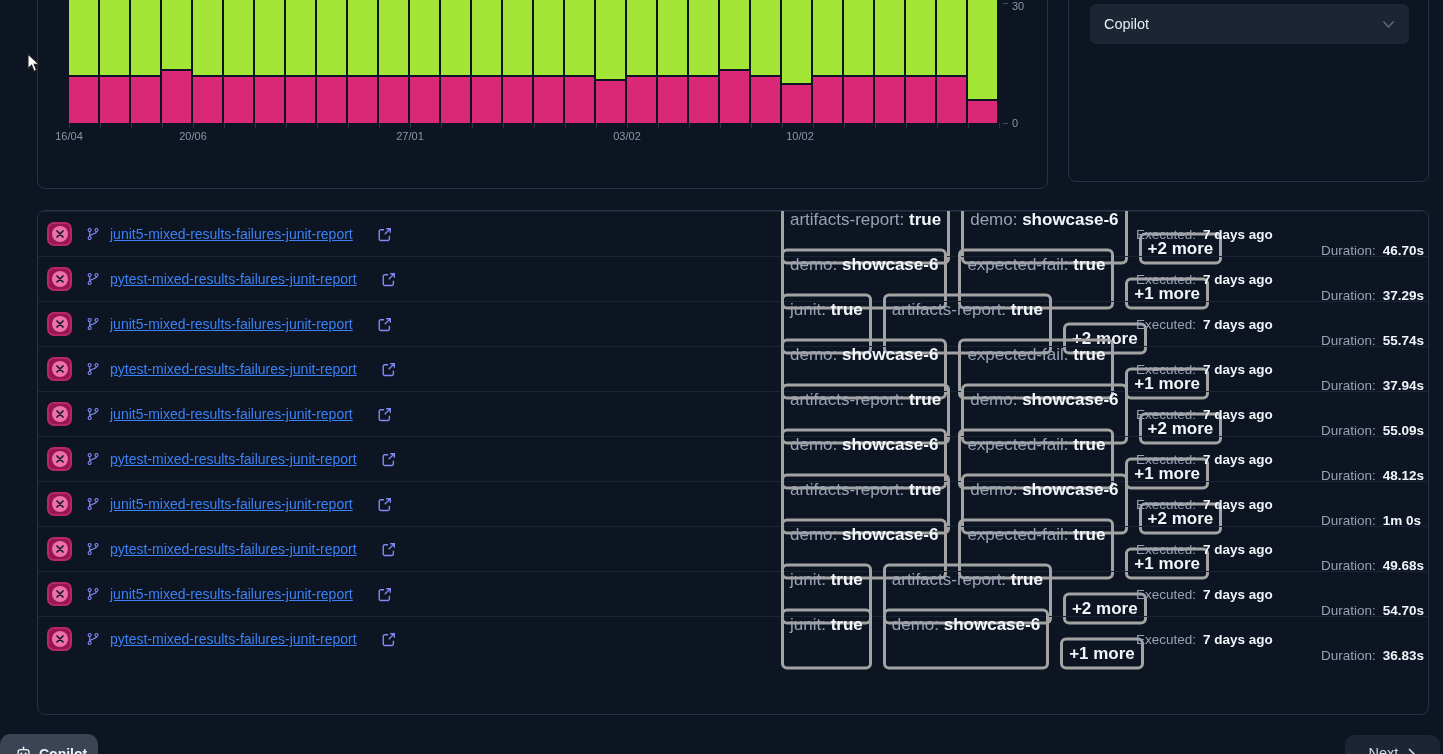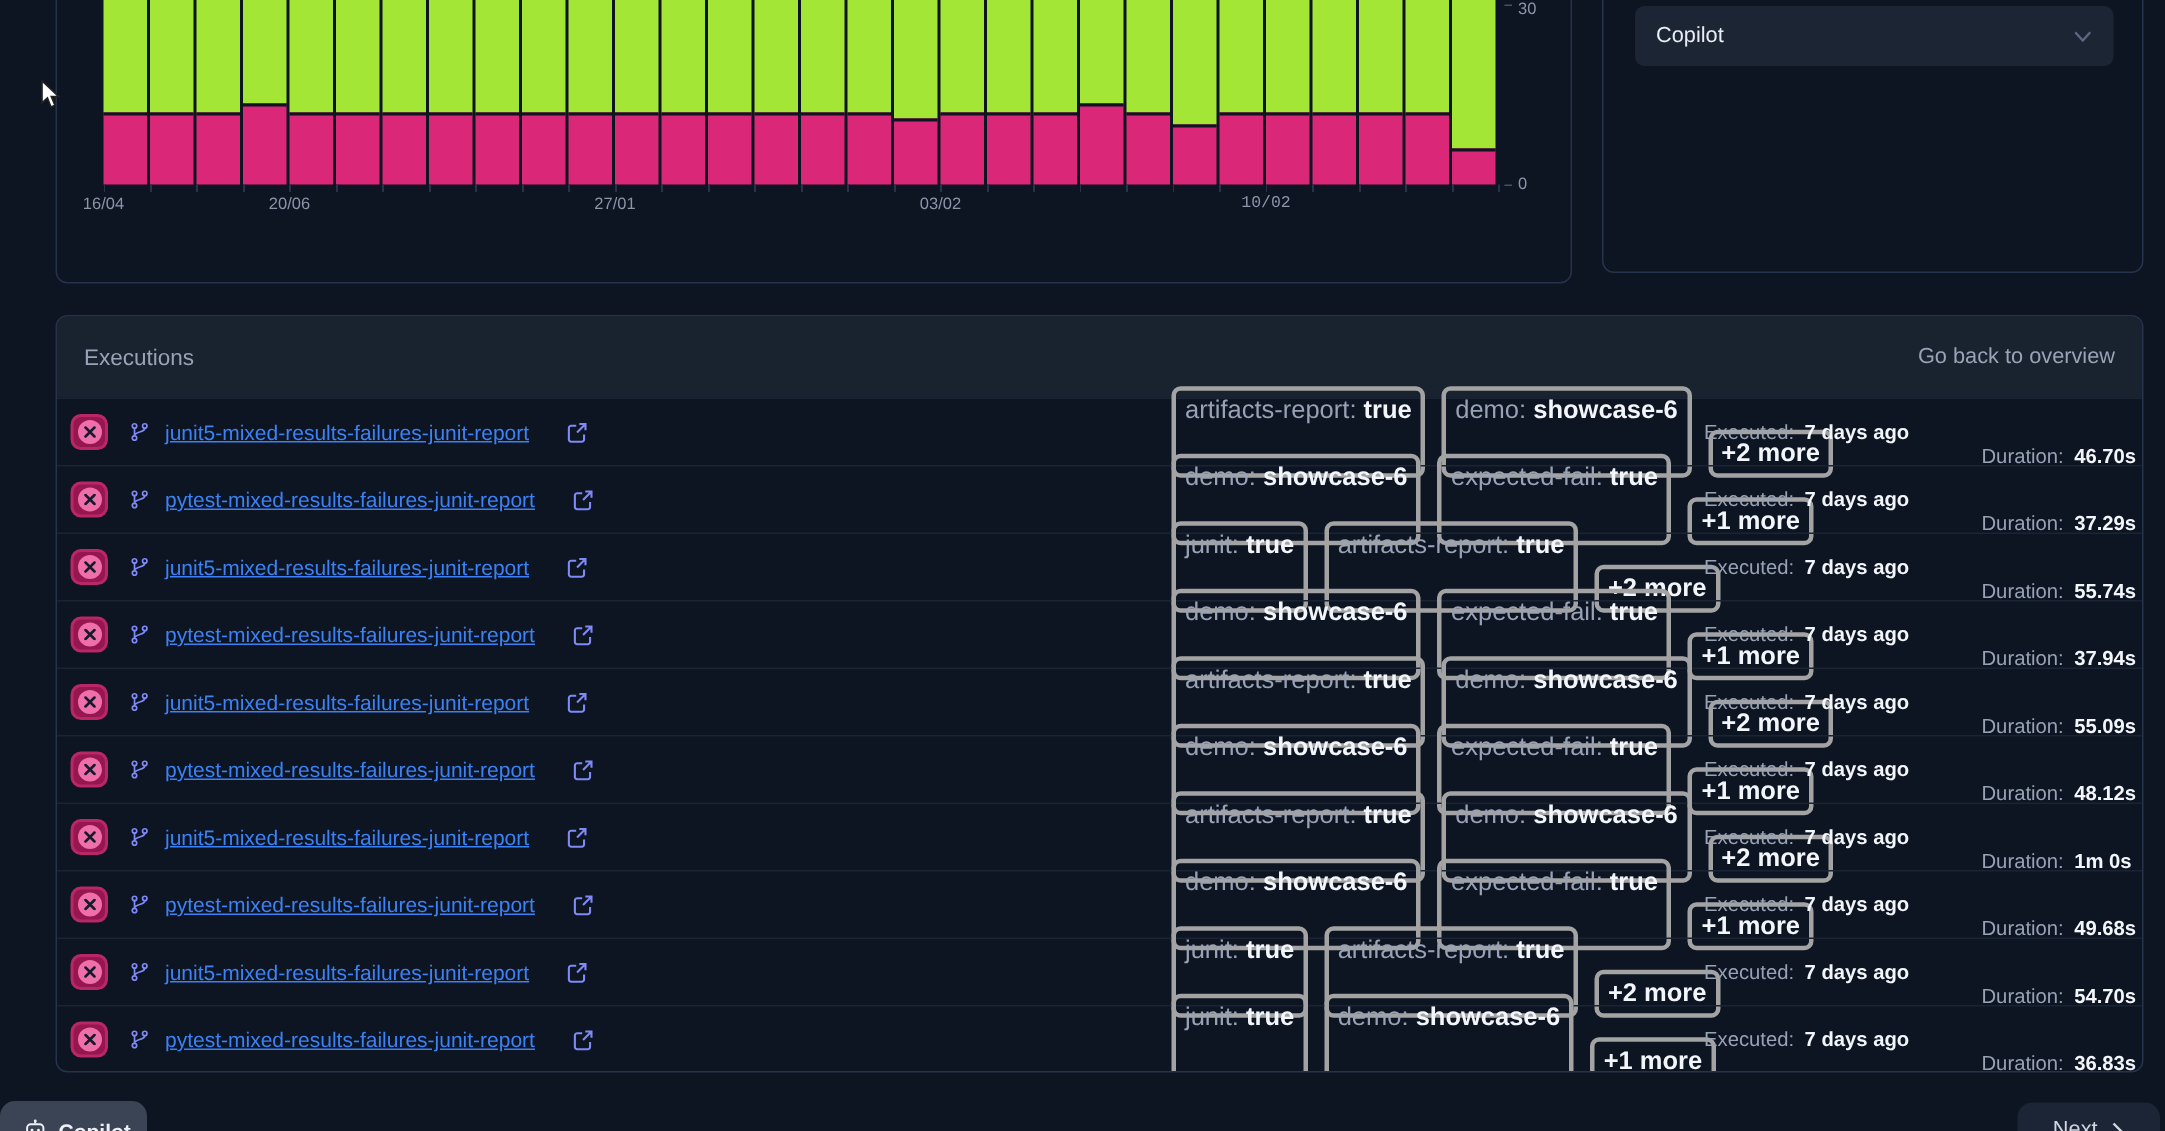--- a/index.html
+++ b/index.html
@@ -217,21 +217,21 @@
         <div class="seg-top" style="background: rgb(163, 230, 53);"></div>
         <div class="seg-bottom" style="background: rgb(219, 39, 119); height: 24px;"></div>
       </div>
     </div>
   <div class="xticks"></div>
   <div>
       <span class="xlabel" style="left: 31px;">16/04</span>
       <span class="xlabel" style="left: 155px;">20/06</span>
       <span class="xlabel" style="left: 372px;">27/01</span>
       <span class="xlabel" style="left: 589px;">03/02</span>
-      <span class="xlabel" style="left: 806px; font-family: Liberation Mono, monospace;">10/02</span>
+      <span class="xlabel" style="left: 762px;">10/02</span>
     </div>
   <div>
       <span class="ylabel" style="top: 11px;">30</span>
       <span class="ytick" style="top: 14px;"></span>
       <span class="ylabel" style="top: 128px;">0</span>
       <span class="ytick" style="top: 134px;"></span>
     </div>
 </div>
 
 <div class="card status-card">
@@ -239,24 +239,20 @@
     <span class="sel-label">Copilot</span>
     <span style="line-height:0">
       <svg width="13" height="9" viewBox="0 0 13 9">
           <polyline points="1.5,1.5 6.5,7 11.5,1.5" fill="none" stroke="#5d6981" stroke-width="1.5"></polyline>
         </svg>
     </span>
   </div>
 </div>
 
 <div class="card exec-panel">
-  <div class="exec-header">
-    <span class="exec-title">Executions</span>
-    <span class="overview-link">Go back to overview</span>
-  </div>
   <div>
       <div class="row">
         <div class="st-icon">
           <div class="st-circle">
             <svg width="8" height="8" viewBox="0 0 8 8">
               <path d="M1 1 L7 7 M7 1 L1 7" stroke="#141b2b" stroke-width="1.7" stroke-linecap="round"></path>
             </svg>
           </div>
         </div>
         <span class="branch"><svg width="14" height="14" viewBox="0 0 16 16" fill="none">

